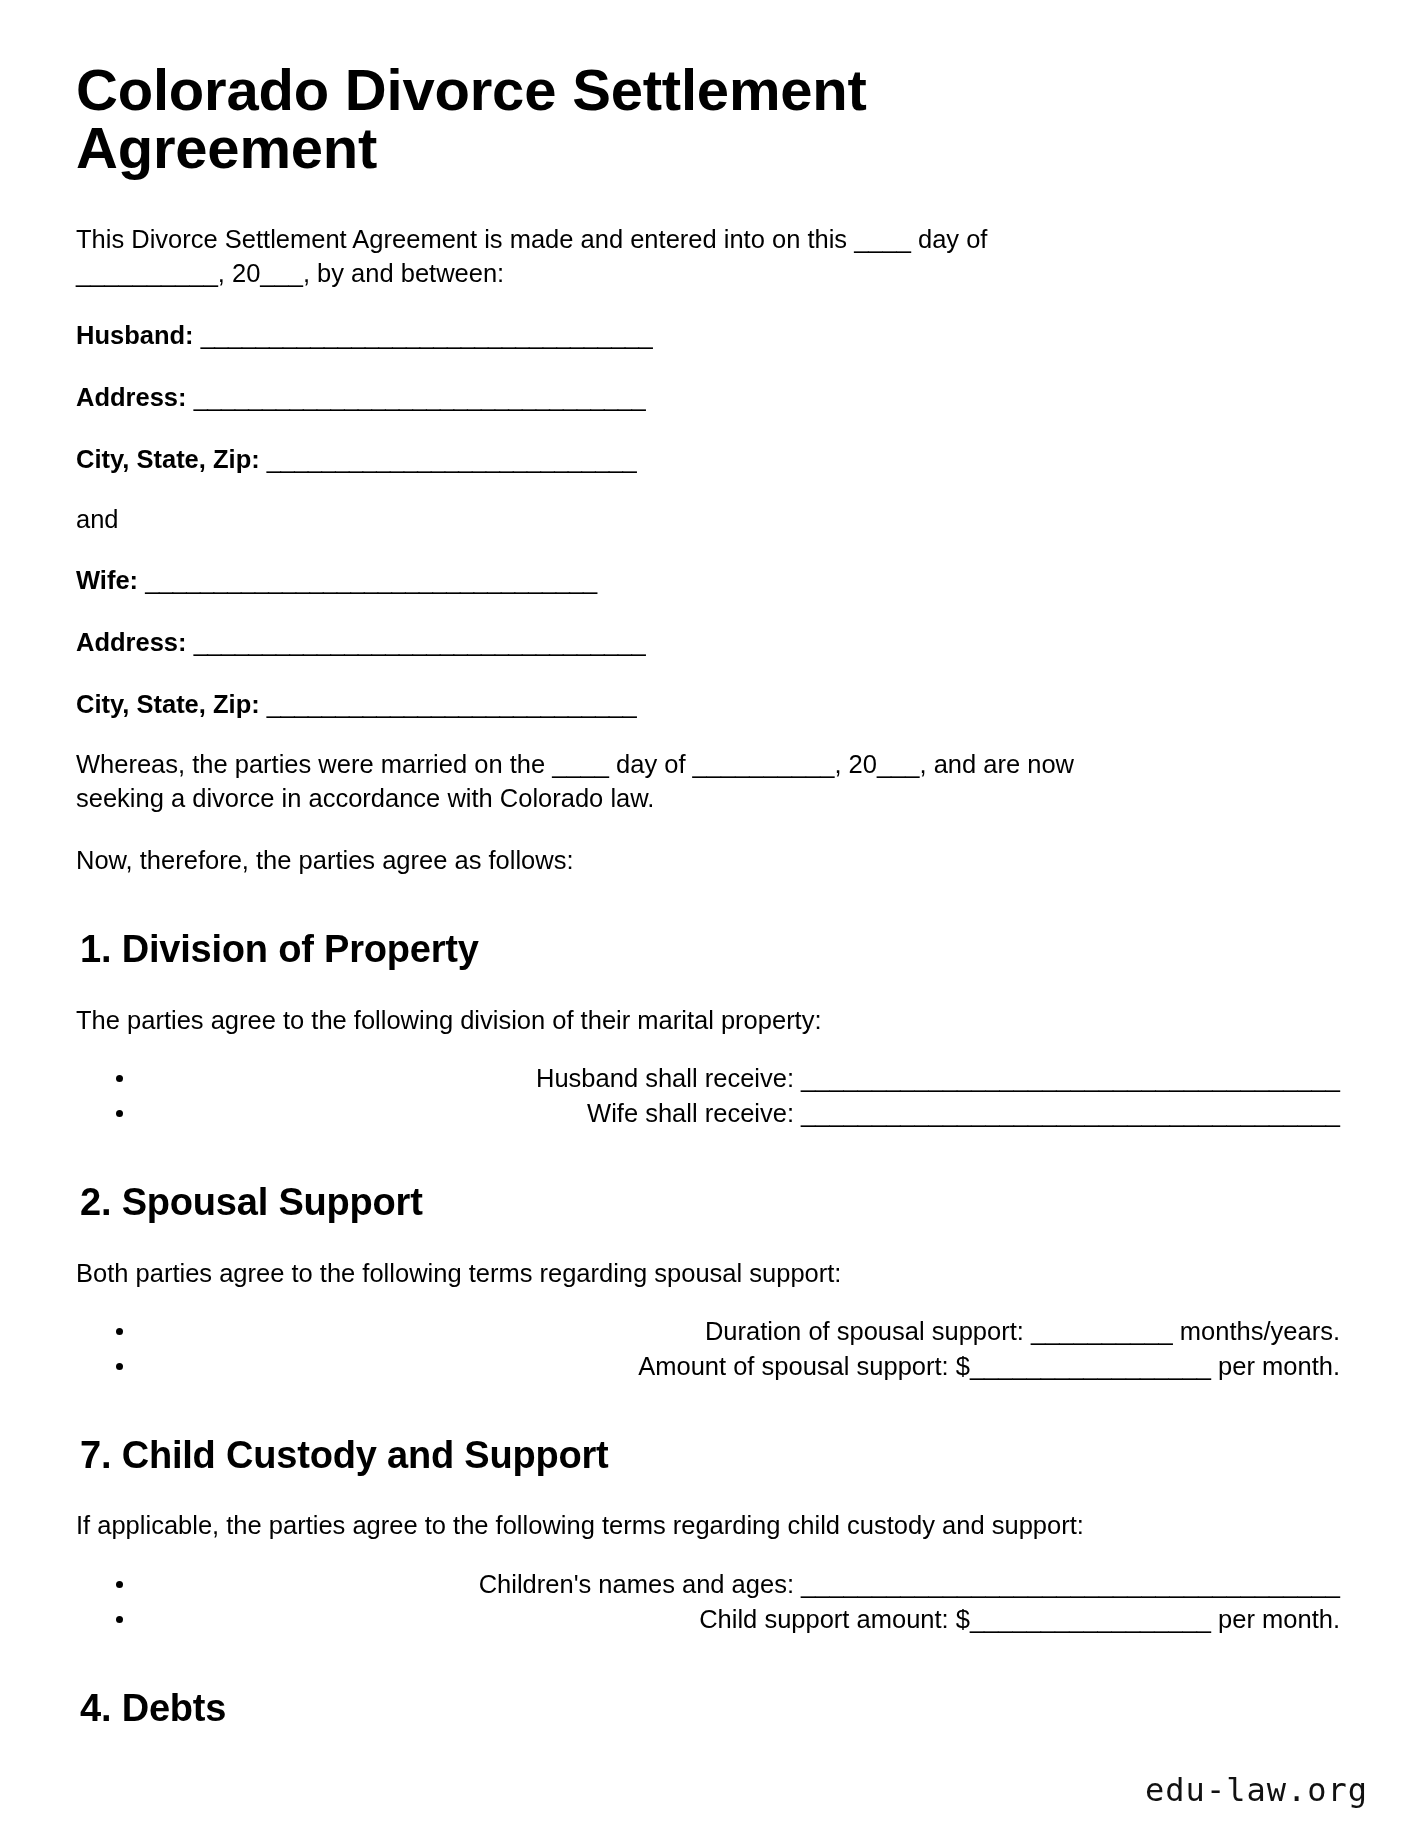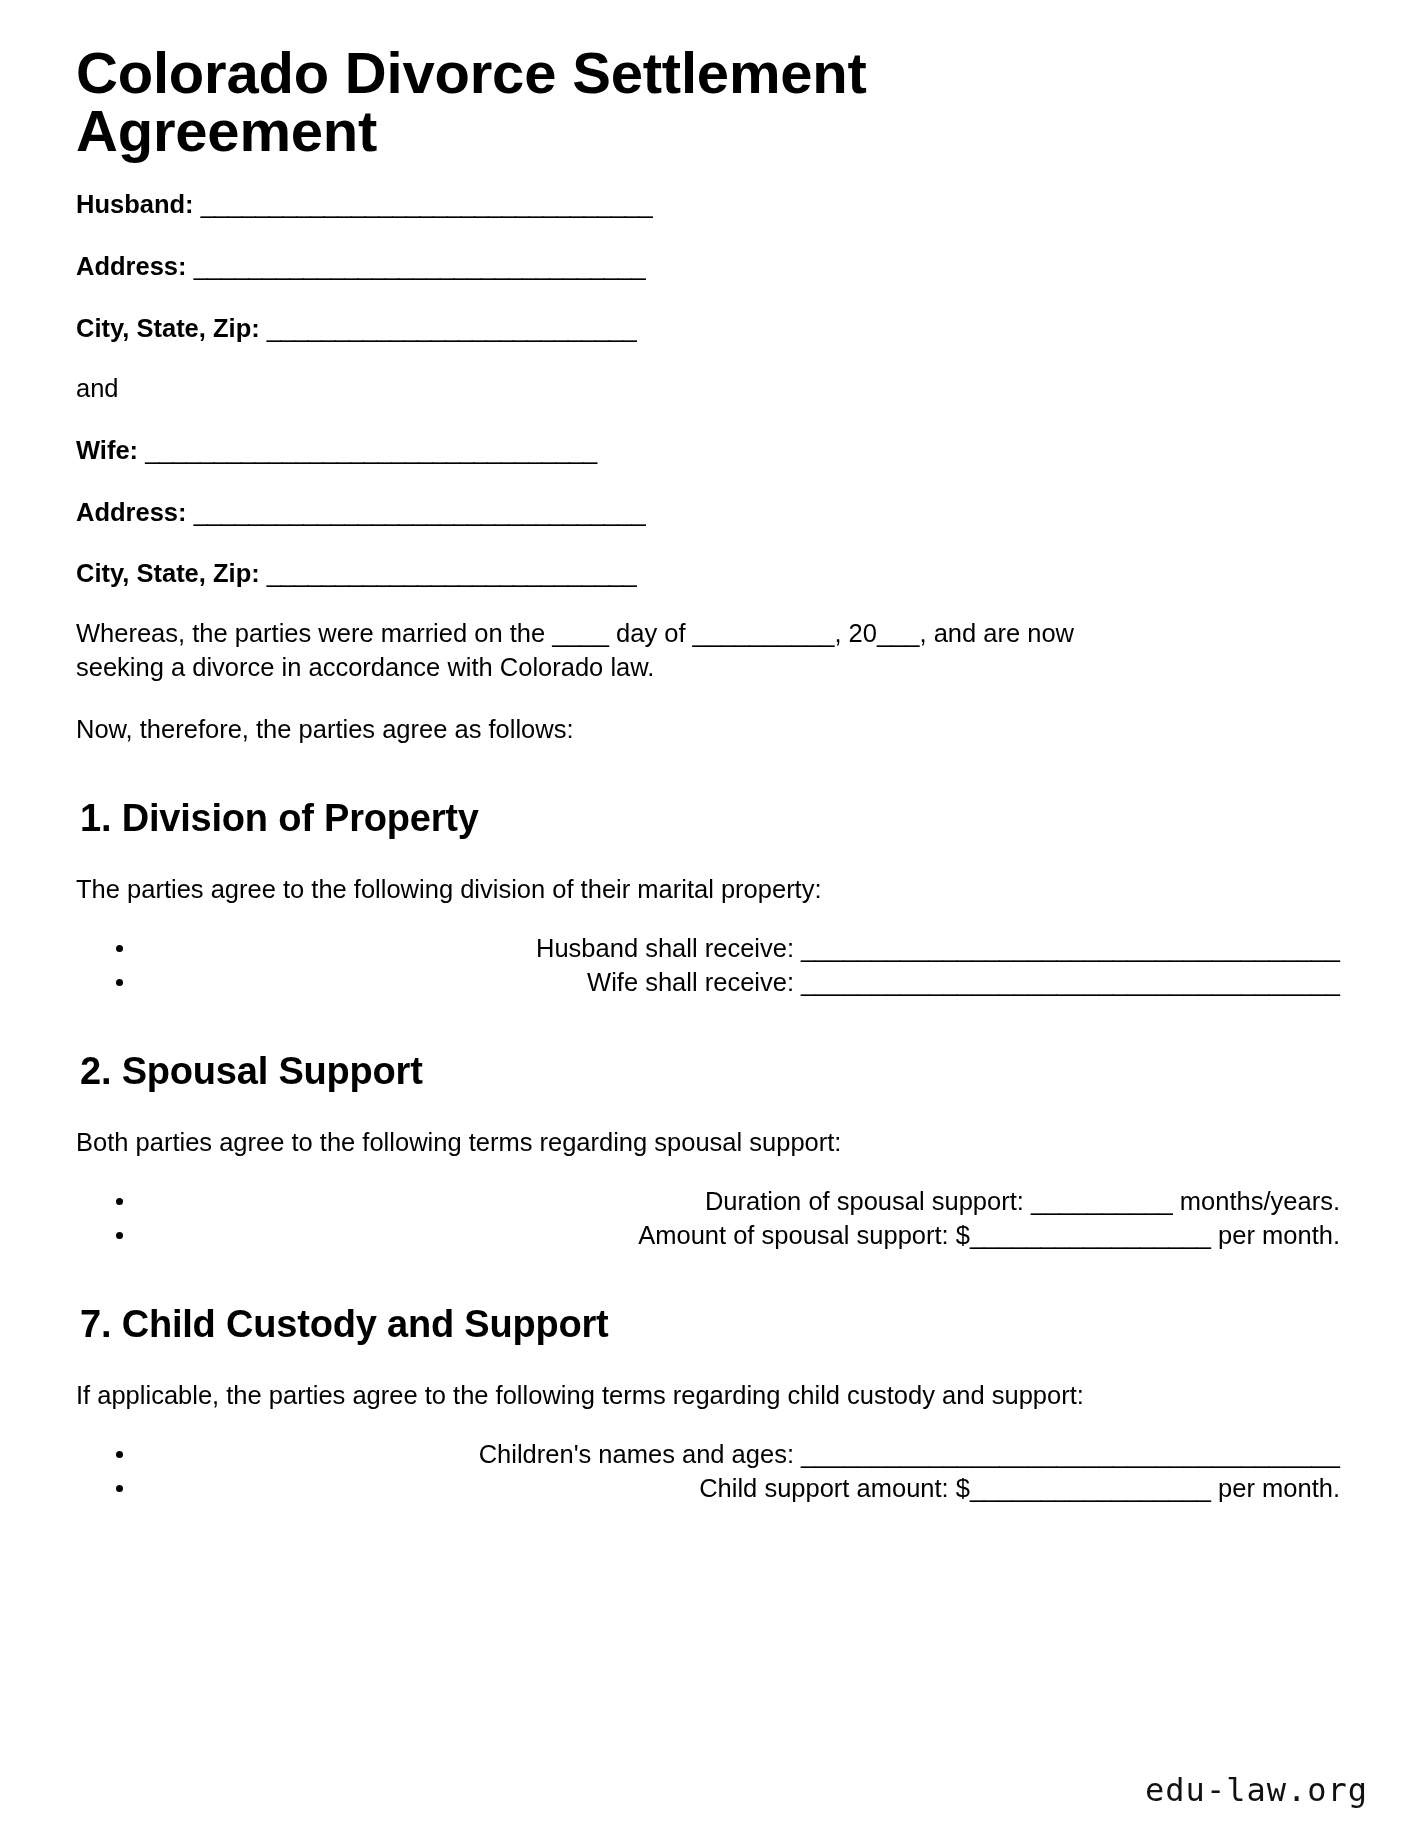--- a/index.html
+++ b/index.html
@@ -25,21 +25,21 @@
 
   
   .doc-title {
     font-family: "Liberation Sans", sans-serif;
     font-weight: bold;
     font-size: 58px;
     line-height: 1.0;
     color: #000000;
     letter-spacing: -0.2px;
     margin: 0;
-    padding-top: 44px;
+    padding-top: 61px;
     max-width: 930px;
   }
 
   
   .para {
     font-family: "Liberation Sans", sans-serif;
     font-size: 25.5px;
     line-height: 1.33;
     color: #000000;
     margin: 0;
@@ -121,20 +121,21 @@
   }
 </style>
 </head>
 <body>
 
 <div class="page">
   <div class="content">
 
     <h1 class="doc-title">Colorado Divorce Settlement Agreement</h1>
 
+    <p class="para intro">This Divorce Settlement Agreement is made and entered into on this ____ day of __________, 20___, by and between:</p>
 
     <div class="field">
       <span class="lbl">Husband:</span>
       <span class="blank">_________________________________</span>
     </div>
 
     <div class="field">
       <span class="lbl">Address:</span>
       <span class="blank">_________________________________</span>
     </div>
@@ -179,17 +180,18 @@
       <li>Amount of spousal support: $_________________ per month.</li>
     </ul>
 
     <h2 class="section-heading">7. Child Custody and Support</h2>
     <p class="para sec-intro">If applicable, the parties agree to the following terms regarding child custody and support:</p>
     <ul class="bullets">
       <li>Children's names and ages: ______________________________________</li>
       <li>Child support amount: $_________________ per month.</li>
     </ul>
 
+    <h2 class="section-heading">4. Debts</h2>
 
   </div>
 
   <div class="watermark">edu-law.org</div>
 </div>
 
 </body></html>

